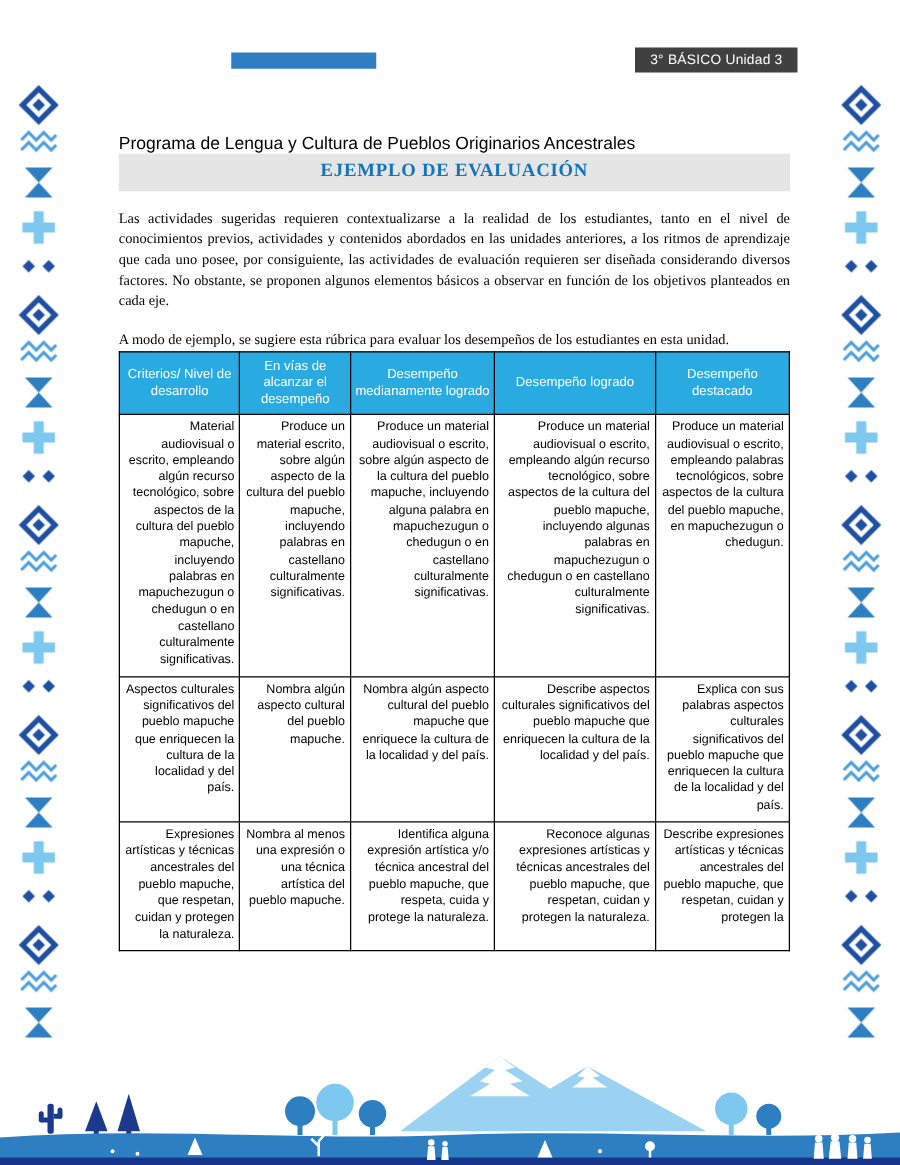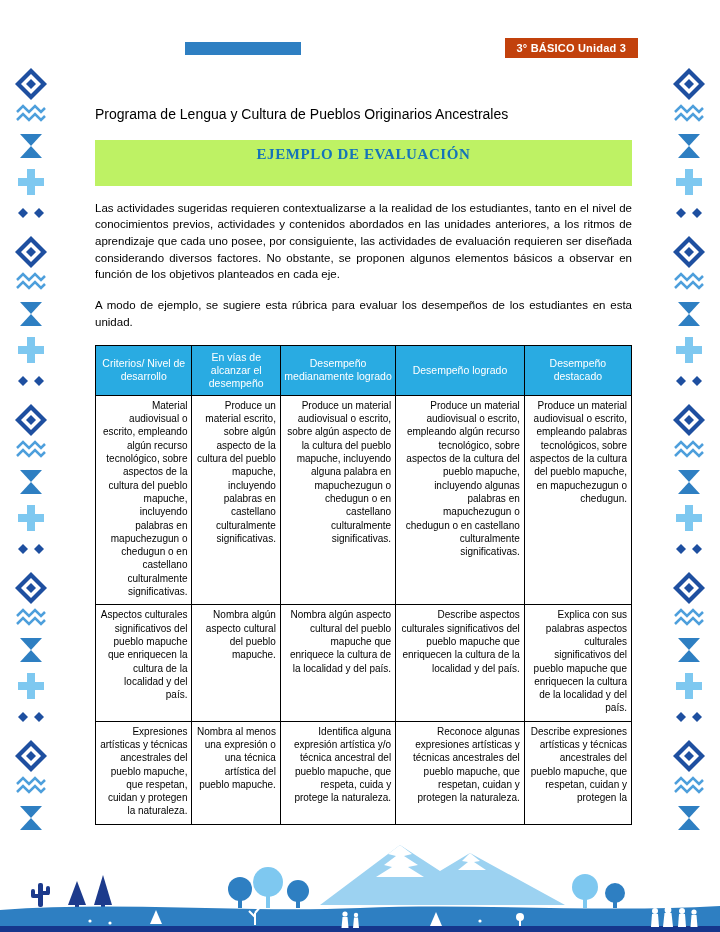--- a/index.html
+++ b/index.html
@@ -12,54 +12,53 @@
     color:#000;
   }
   .page { position:absolute; inset:0; }
 
   .top-left-bar {
     position:absolute; top:42px; left:185px;
     width:116px; height:13px; background:#2e7fc2;
   }
   .unit-badge {
     position:absolute; top:38px; right:82px;
-    background:#c2410c; color:#fff;
-    font-size:11px; font-weight:bold;
+    background:#404040; color:#fff;
+    font-size:11px; font-weight:normal;
     padding:4px 12px; letter-spacing:0.2px;
   }
 
   .side-border { position:absolute; top:62px; }
   .side-border.left  { left:13px; }
   .side-border.right { right:13px; }
 
   .content { position:absolute; left:95px; right:88px; top:106px; }
 
   .program-title {
     font-size:14px; font-weight:normal; text-align:left; line-height:1.2;
   }
   .culture-title {
     font-size:13px; font-weight:bold; text-align:center; margin-top:19px;
   }
   .section-bar {
-    margin-top:17px;
-    background:#bef264;
+    background:#e5e5e5;
     color:#1573b9;
     font-family:"Liberation Serif", serif;
     font-weight:bold;
     font-size:15px;
     letter-spacing:0.6px;
     text-align:center;
-    padding:6px 0 23px;
+    padding:6px 0 7px;
   }
   .paras p {
-    font-size:11.5px; line-height:1.45; text-align:justify; margin-top:14px;
+    font-size:11.5px; line-height:1.45; text-align:justify; margin-top:14px;font-family:Liberation Serif, serif;
   }
 
   table.rubric {
-    width:100%; border-collapse:collapse; margin-top:14px; table-layout:fixed;
+    width:100%; border-collapse:collapse; table-layout:fixed;
   }
   table.rubric th {
     background:#29abe2; color:#fff;
     font-weight:normal; font-size:10.5px; line-height:1.25;
     border:1px solid #000; padding:5px 3px;
     text-align:center; vertical-align:middle;
   }
   table.rubric td {
     border:1px solid #000;
     font-size:10px; line-height:1.33;

